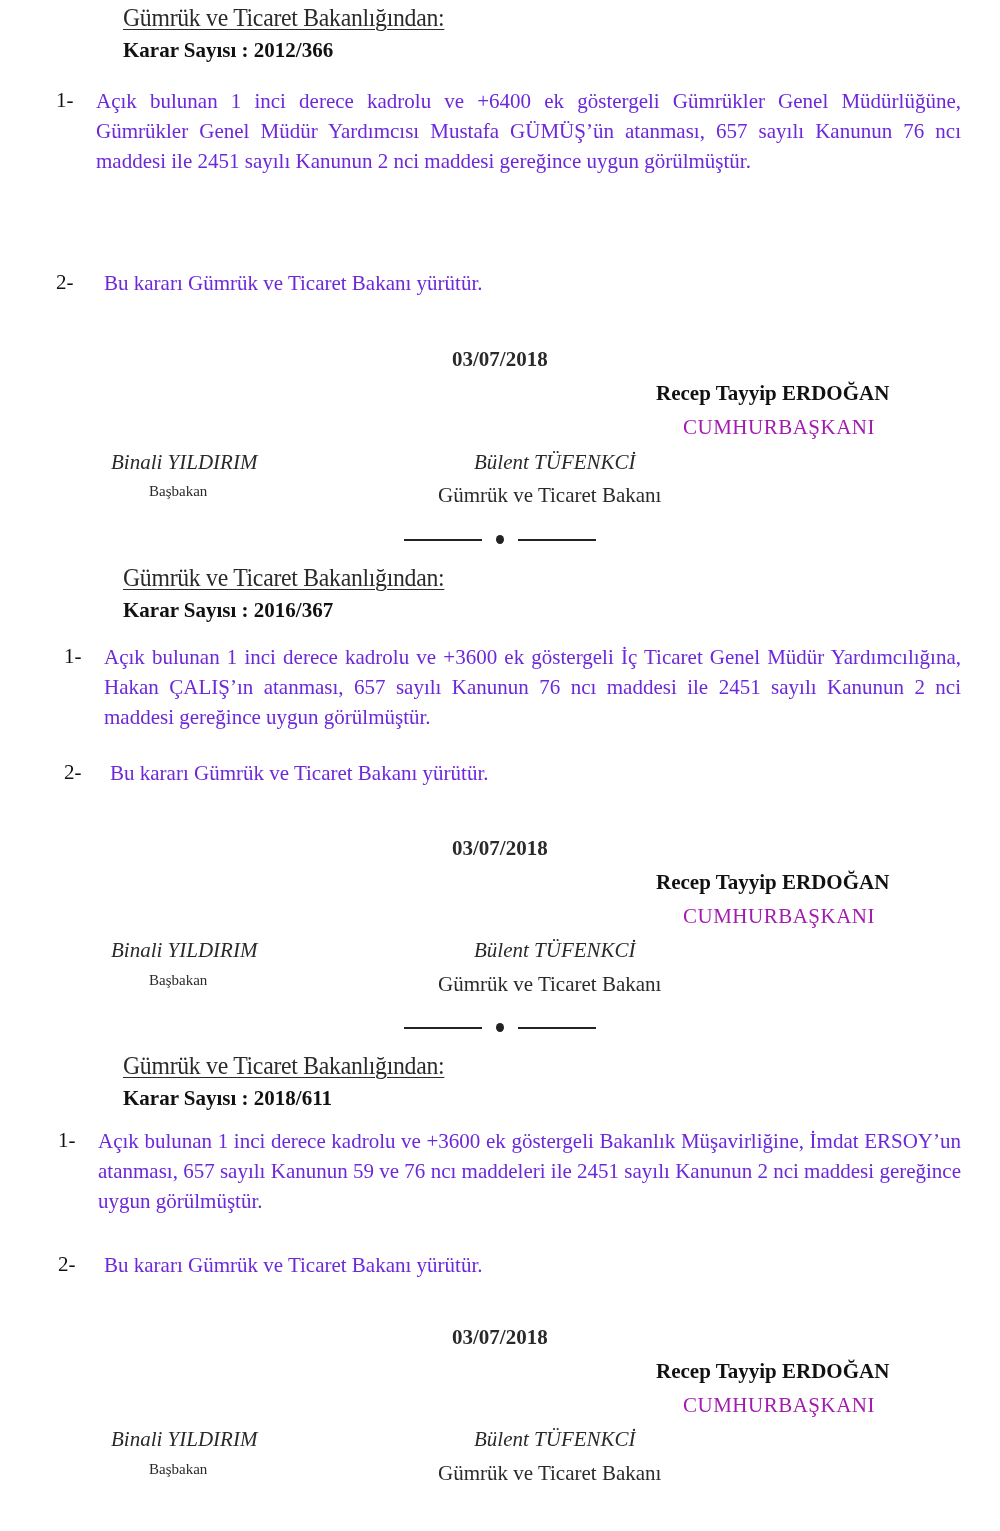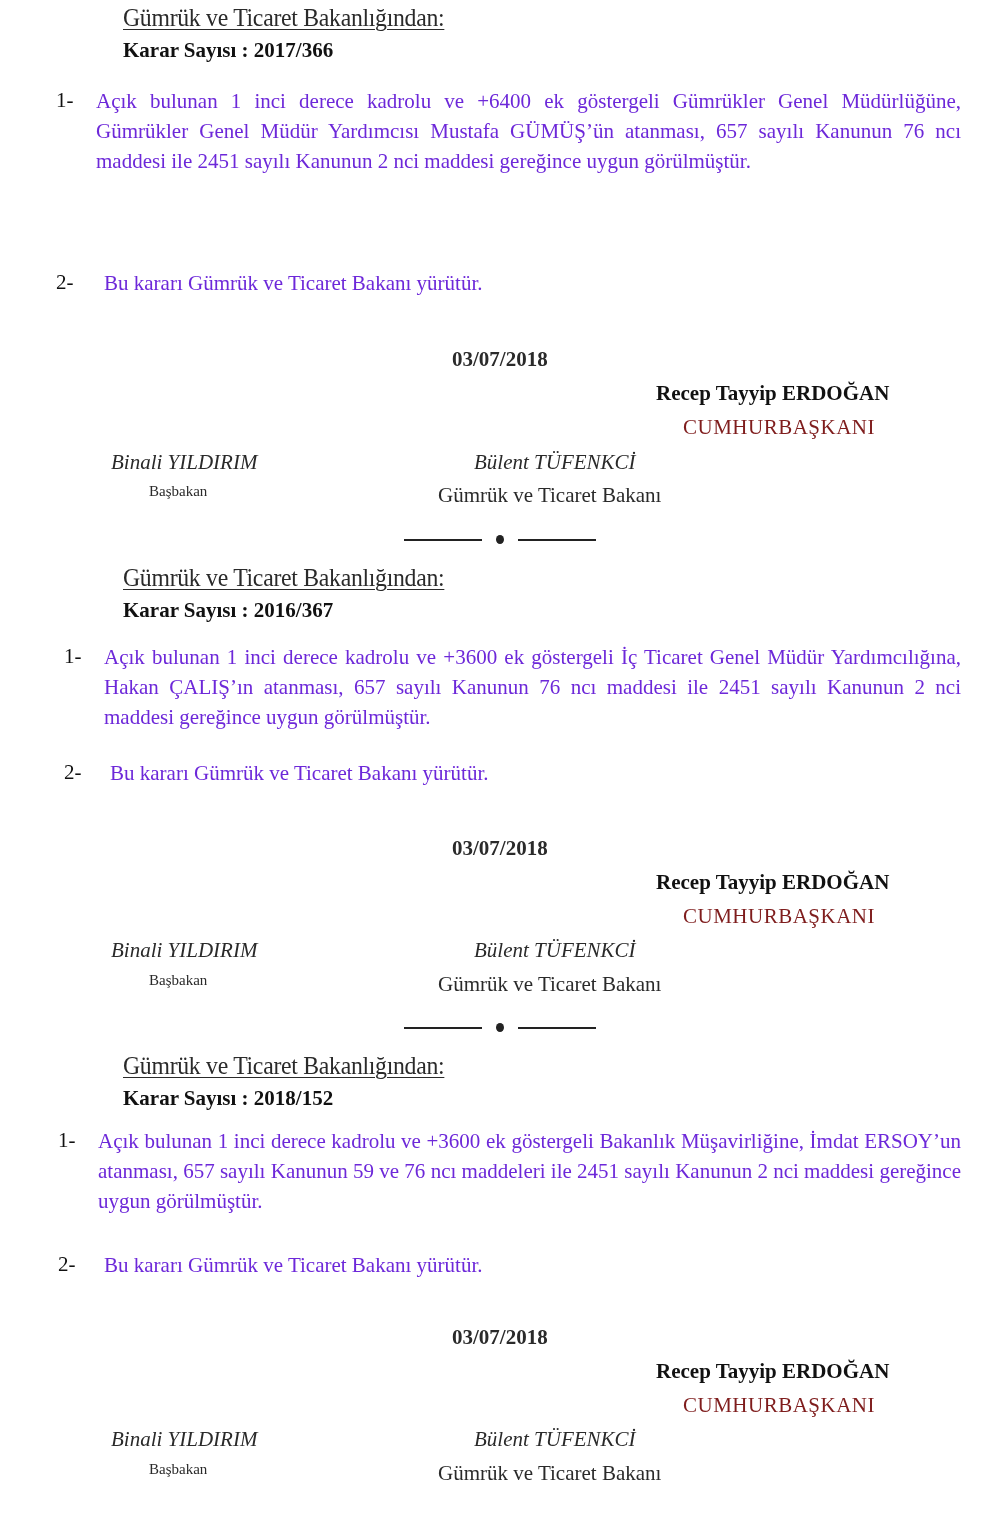--- a/index.html
+++ b/index.html
@@ -8,36 +8,36 @@
   .block { position:absolute; left:12px; width:1000px; height:480px; }
   .heading { position:absolute; left:111px; top:4px; font-size:25px; text-decoration:underline;
              text-decoration-thickness:1px; text-underline-offset:3px; color:#2a2a2a;
              letter-spacing:-0.3px; transform:scaleX(0.95); transform-origin:left; }
   .karar { position:absolute; left:111px; top:38px; font-size:21px; font-weight:bold; color:#111; }
   .item { position:absolute; font-size:21px; line-height:30px; color:#6d28d9; }
   .num { position:absolute; font-size:21px; color:#111; }
   .item p { margin:0; text-align:justify; text-align-last:left; }
   .date { position:absolute; left:440px; font-size:21px; color:#2a2a2a;font-weight:bold; }
   .pres-name { position:absolute; left:644px; font-size:21px; font-weight:bold; color:#111; }
-  .pres-title { position:absolute; left:671px; font-size:21px; color:#7f1d1d; letter-spacing:0.5px; }
+  .pres-title { position:absolute; left:671px; font-size:21px; color:#a21caf; letter-spacing:0.5px; }
   .pm-name { position:absolute; left:99px; font-size:21px; font-style:italic; color:#2a2a2a; }
   .pm-title { position:absolute; left:137px; font-size:15px; color:#2a2a2a; }
   .min-name { position:absolute; left:462px; font-size:21px; font-style:italic; color:#2a2a2a; }
   .min-title { position:absolute; left:426px; font-size:21px; color:#2a2a2a; }
   .sep { position:absolute; left:404px; width:192px; height:12px; }
   .sep .l { position:absolute; top:6px; height:1.5px; width:78px; background:#222; }
   .sep .l1 { left:0; } .sep .l2 { left:114px; }
   .sep .dot { position:absolute; left:92px; top:2px; width:8px; height:9px; border-radius:50%; background:#222; }
 </style>
 </head>
 <body>
 
 <section class="block" style="top:0px;">
   <div class="heading">Gümrük ve Ticaret Bakanlığından:</div>
-  <div class="karar">Karar Sayısı : 2017/366</div>
+  <div class="karar">Karar Sayısı : 2012/366</div>
   <div class="num" style="left:44px; top:88px;">1-</div>
   <div class="item" style="left:84px; top:86px; width:865px;">
     <p>Açık bulunan 1 inci derece kadrolu ve +6400 ek göstergeli Gümrükler Genel Müdürlüğüne, Gümrükler Genel Müdür Yardımcısı Mustafa GÜMÜŞ’ün atanması, 657 sayılı Kanunun 76 ncı maddesi ile 2451 sayılı Kanunun 2 nci maddesi gereğince uygun görülmüştür.</p>
   </div>
   <div class="num" style="left:44px; top:270px;">2-</div>
   <div class="item" style="left:92px; top:268px; width:700px;">
     <p>Bu kararı Gümrük ve Ticaret Bakanı yürütür.</p>
   </div>
   <div class="date" style="top:347px;">03/07/2018</div>
   <div class="pres-name" style="top:381px;">Recep Tayyip ERDOĞAN</div>
@@ -73,21 +73,21 @@
   <div class="min-title" style="top:412px;">Gümrük ve Ticaret Bakanı</div>
 </section>
 <div class="sep" style="top:1021px;">
   <span class="l l1"></span>
   <span class="dot"></span>
   <span class="l l2"></span>
 </div>
 
 <section class="block" style="top:1048px;">
   <div class="heading">Gümrük ve Ticaret Bakanlığından:</div>
-  <div class="karar">Karar Sayısı : 2018/152</div>
+  <div class="karar">Karar Sayısı : 2018/611</div>
   <div class="num" style="left:46px; top:80px;">1-</div>
   <div class="item" style="left:86px; top:78px; width:863px;">
     <p>Açık bulunan 1 inci derece kadrolu ve +3600 ek göstergeli Bakanlık Müşavirliğine, İmdat ERSOY’un atanması, 657 sayılı Kanunun 59 ve 76 ncı maddeleri ile 2451 sayılı Kanunun 2 nci maddesi gereğince uygun görülmüştür.</p>
   </div>
   <div class="num" style="left:46px; top:204px;">2-</div>
   <div class="item" style="left:92px; top:202px; width:700px;">
     <p>Bu kararı Gümrük ve Ticaret Bakanı yürütür.</p>
   </div>
   <div class="date" style="top:277px;">03/07/2018</div>
   <div class="pres-name" style="top:311px;">Recep Tayyip ERDOĞAN</div>

